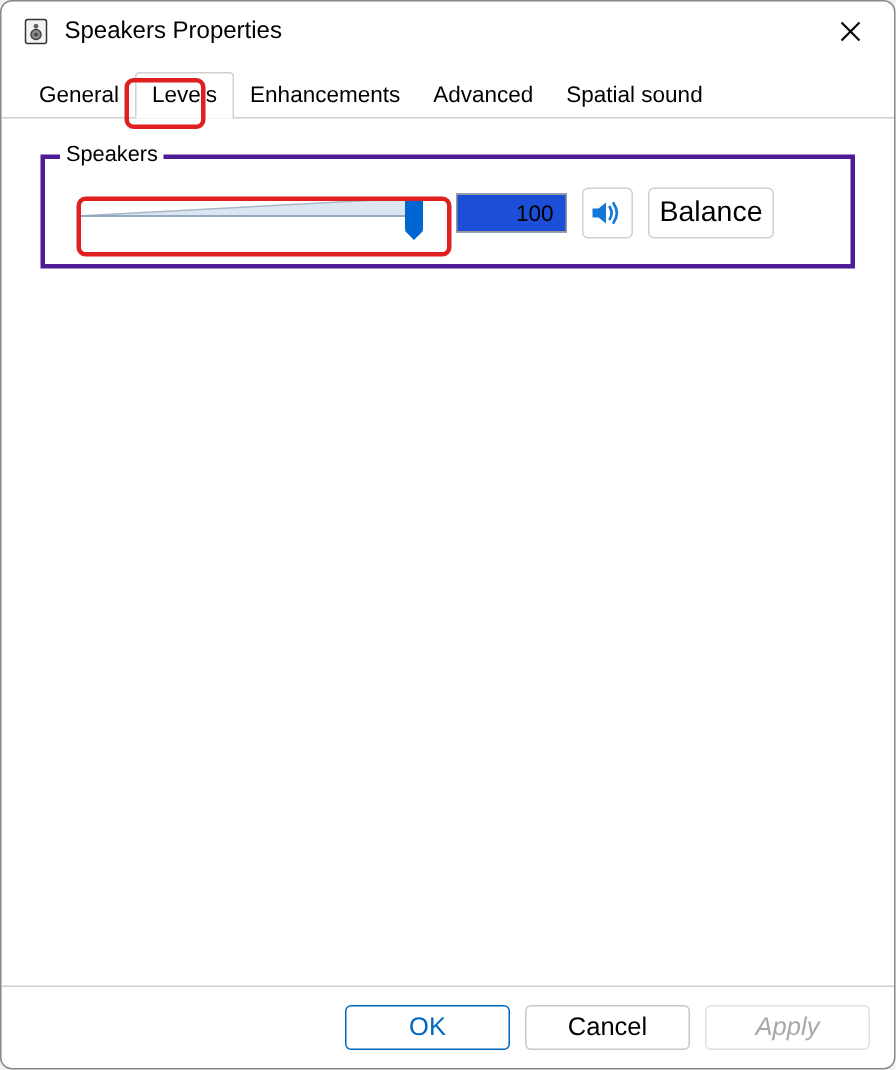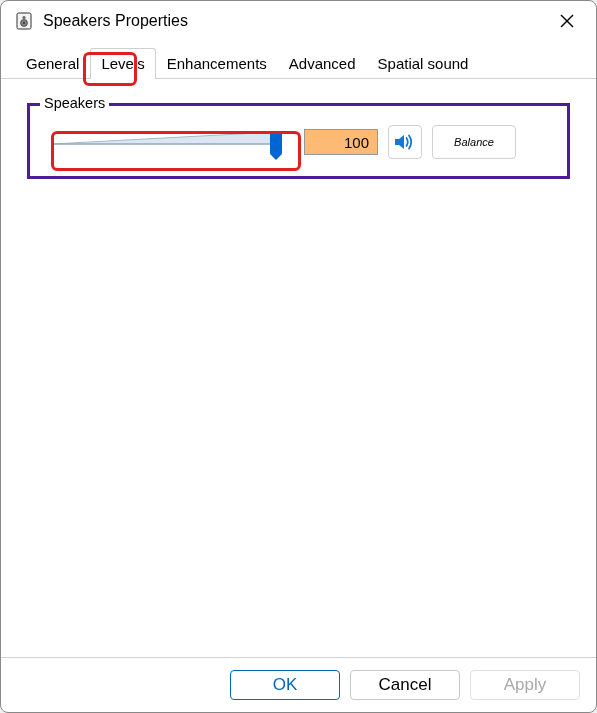--- a/index.html
+++ b/index.html
@@ -128,45 +128,44 @@
     }
     .value-box {
       width: 74px;
       height: 26px;
       border: 1px solid #999;
       display: flex;
       align-items: center;
       justify-content: flex-end;
       padding-right: 8px;
       font-size: 15px;
-      background: #fdba74;
+      background: #1d4ed8;
     }
     .mute-btn {
       width: 34px;
       height: 34px;
       border: 1px solid #d0d0d0;
       border-radius: 4px;
       background: #fff;
       display: flex;
       align-items: center;
       justify-content: center;
       cursor: pointer;
     }
     .balance-btn {
       width: 84px;
       height: 34px;
       border: 1px solid #d0d0d0;
       border-radius: 4px;
       background: #fff;
-      font-size: 11px;
-      cursor: pointer;
-      display: flex;
-      align-items: center;
-      justify-content: center;
-      font-style: italic;
+      font-size: 19px;
+      cursor: pointer;
+      display: flex;
+      align-items: center;
+      justify-content: center;
     }
     .footer {
       border-top: 1px solid #d0d0d0;
       padding: 12px 16px;
       display: flex;
       justify-content: flex-end;
       gap: 10px;
     }
     .btn {
       width: 110px;
@@ -184,20 +183,21 @@
       color: #0067c0;
     }
     .btn-secondary {
       border: 1px solid #c8c8c8;
       color: #000;
     }
     .btn-disabled {
       border: 1px solid #e0e0e0;
       color: #a8a8a8;
       cursor: default;
+      font-style: italic;
     }
     
     #hl-tab { top: 51px; left: 82px; width: 54px; height: 34px; }
     #hl-slider { top: 130px; left: 50px; width: 250px; height: 40px; }
   </style>
 </head>
 <body>
 
 <div class="window">
 

